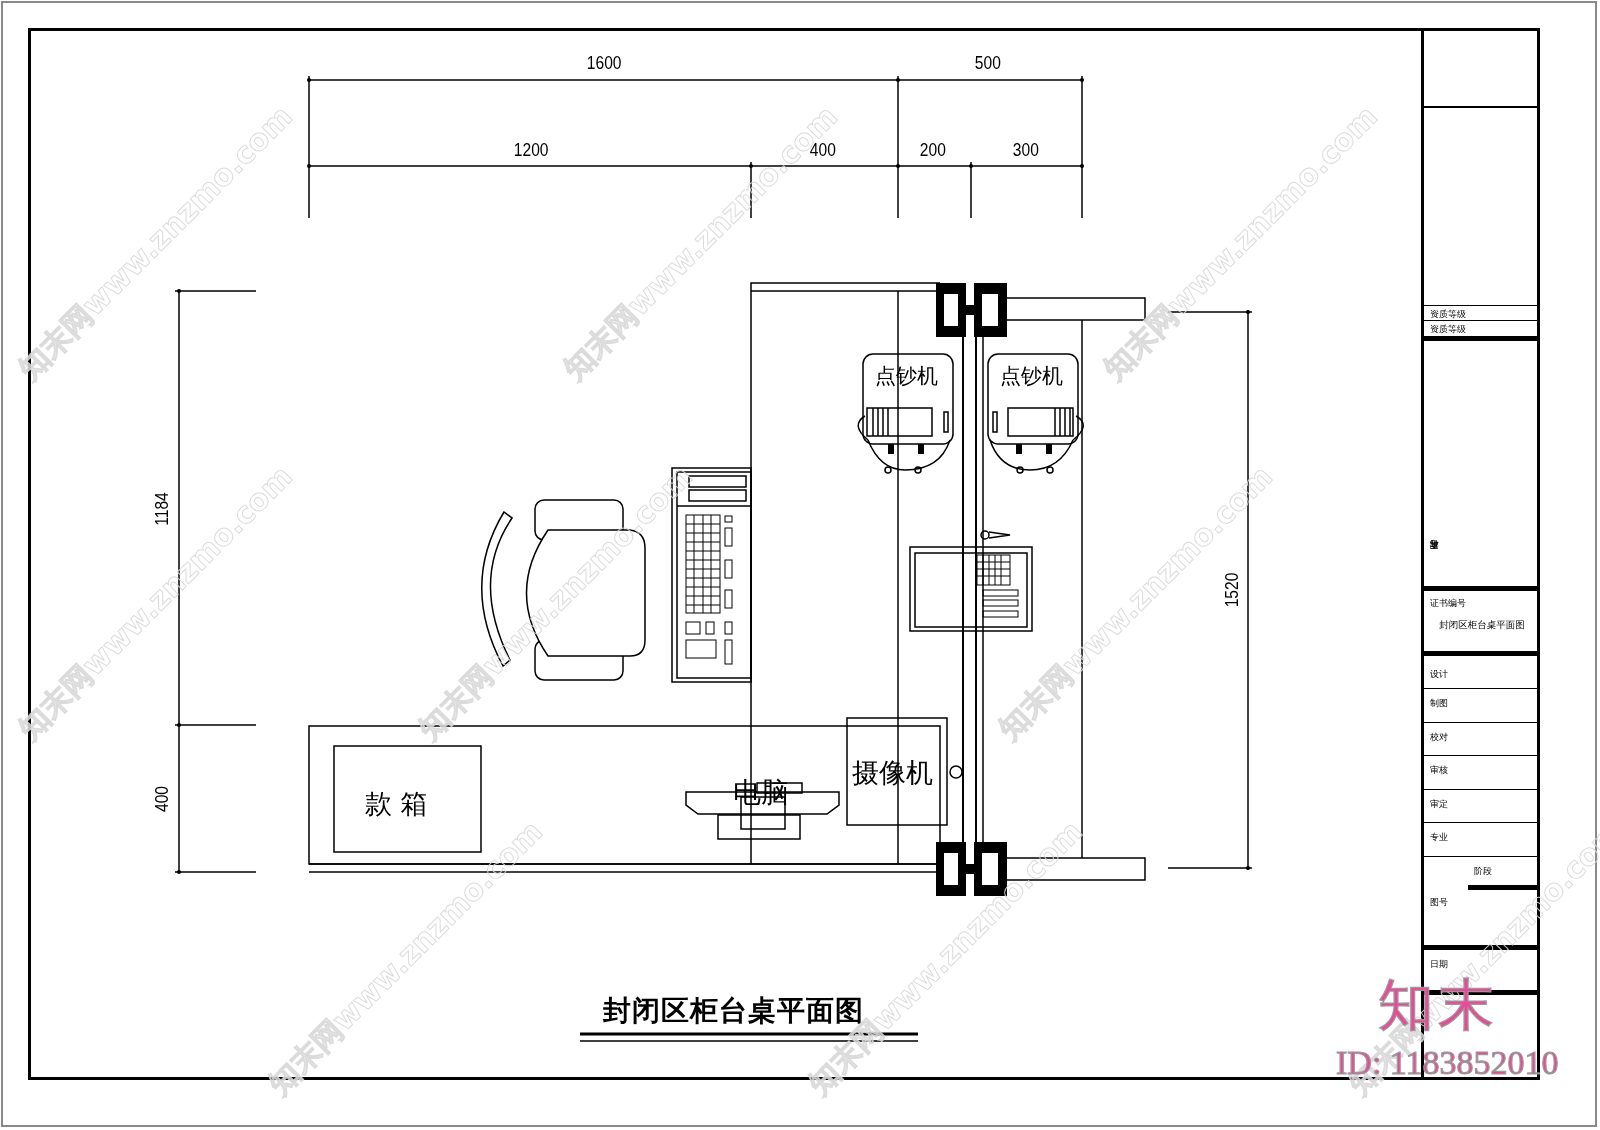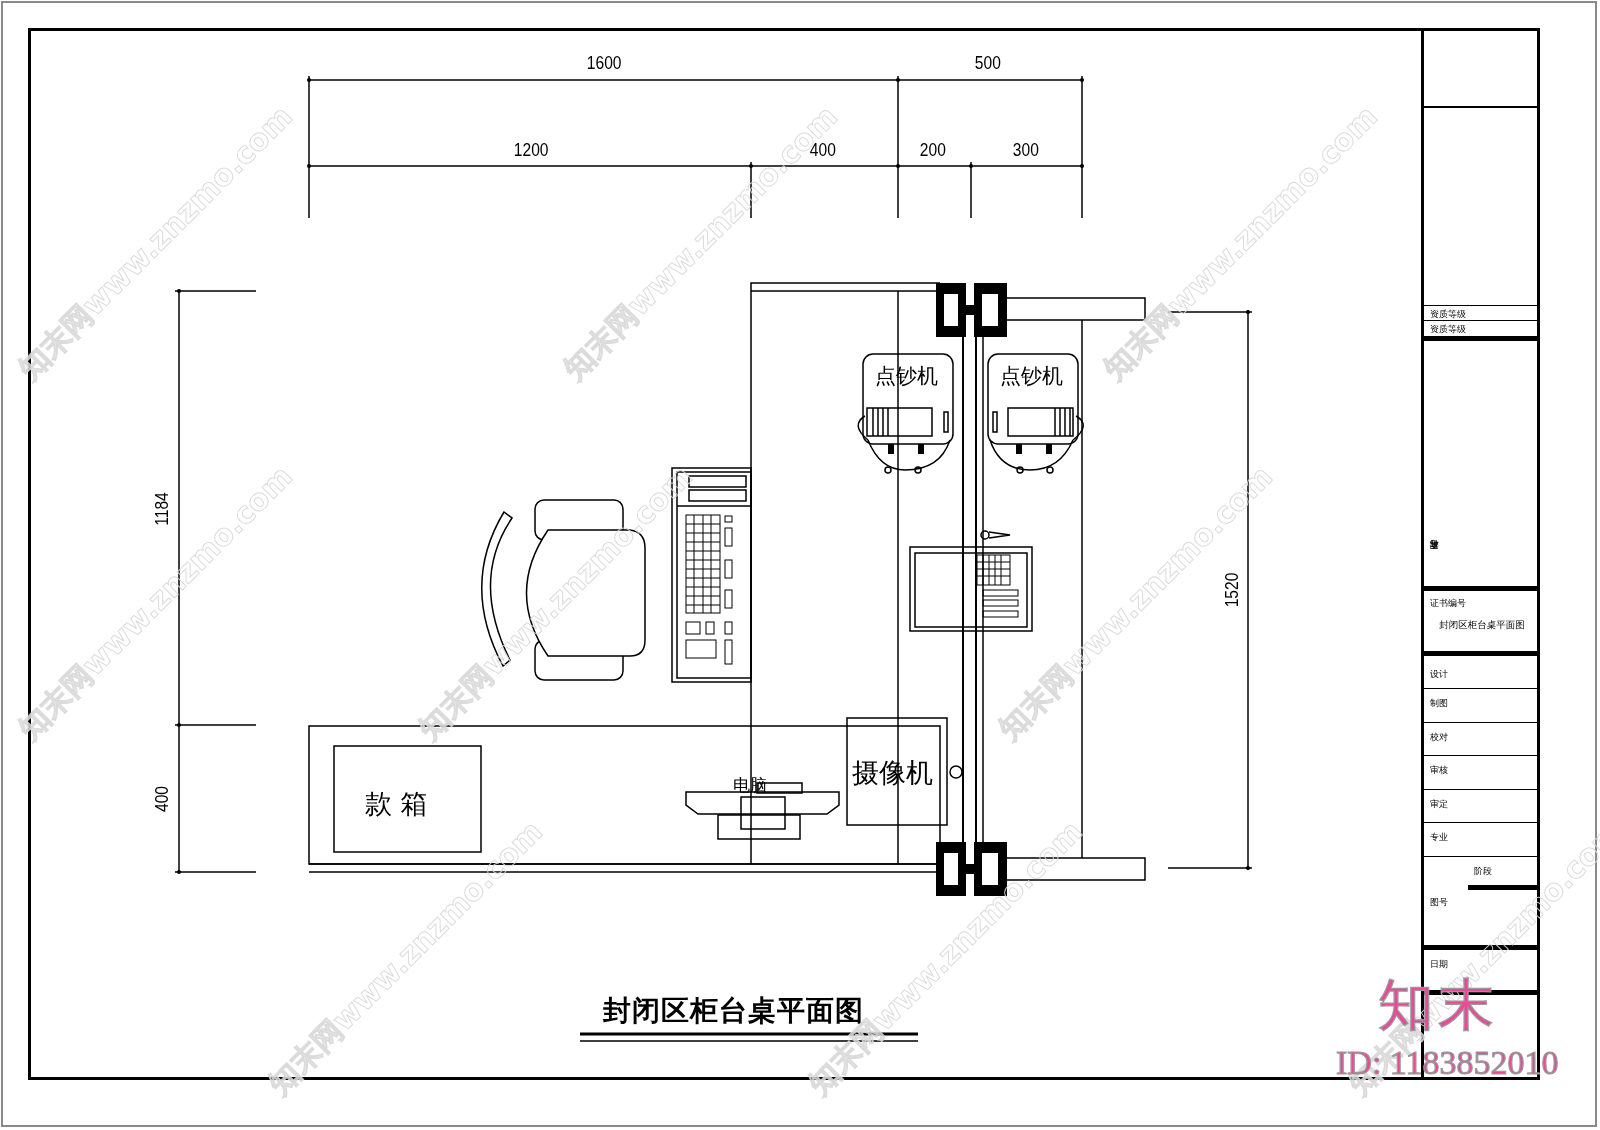--- a/index.html
+++ b/index.html
@@ -230,21 +230,21 @@
 <div class="lbl dim" style="left:972px;top:52px;">500</div>
 <div class="lbl dim" style="left:510px;top:139px;">1200</div>
 <div class="lbl dim" style="left:807px;top:139px;">400</div>
 <div class="lbl dim" style="left:917px;top:139px;">200</div>
 <div class="lbl dim" style="left:1010px;top:139px;">300</div>
 <div class="lbl dim-v" style="left:142px;top:498px;">1184</div>
 <div class="lbl dim-v" style="left:146px;top:788px;">400</div>
 <div class="lbl dim-v" style="left:1211px;top:579px;">1520</div>
 
 <div class="lbl serif" style="left:365px;top:786px;font-size:27px;">款 箱</div>
-<div class="lbl serif" style="left:733px;top:774px;font-size:17px;">电脑</div>
+<div class="lbl serif" style="left:733px;top:774px;font-size:28px;">电脑</div>
 <div class="lbl serif" style="left:852px;top:755px;font-size:27px;">摄像机</div>
 <div class="lbl cn" style="left:875px;top:362px;font-size:21px;">点钞机</div>
 <div class="lbl cn" style="left:1000px;top:362px;font-size:21px;">点钞机</div>
 
 <div class="lbl title cn" style="left:603px;top:992px;">封闭区柜台桌平面图</div>
 
 <div class="tb">
   <div class="tb-cell" style="top:0;height:80px;border-bottom-width:2.5px;"></div>
   <div class="tb-cell" style="top:80px;height:198px;"></div>
   <div class="tb-cell" style="top:278px;height:15px;">

